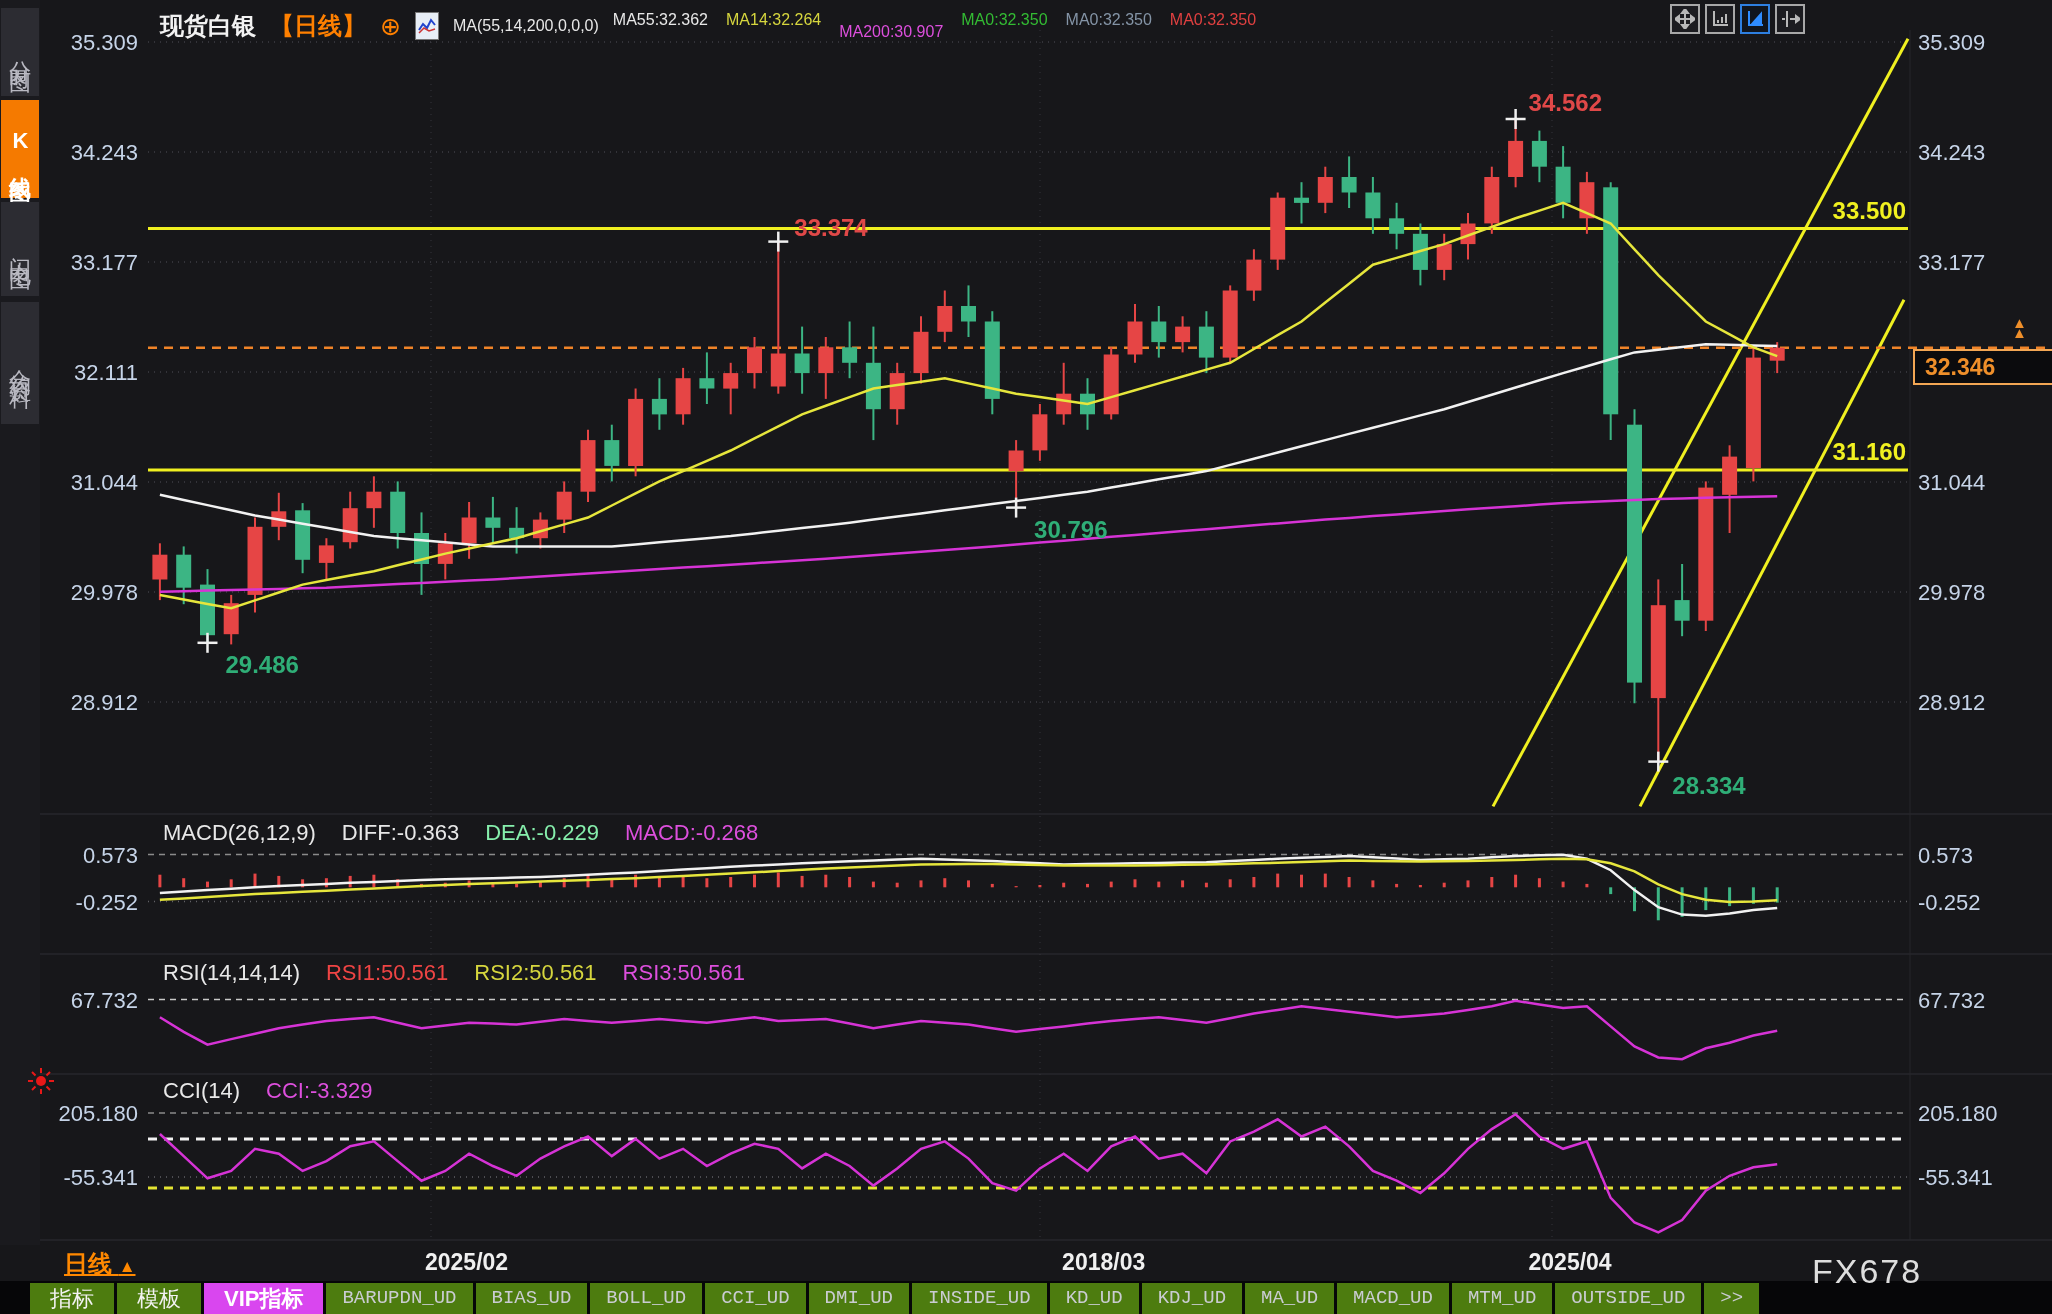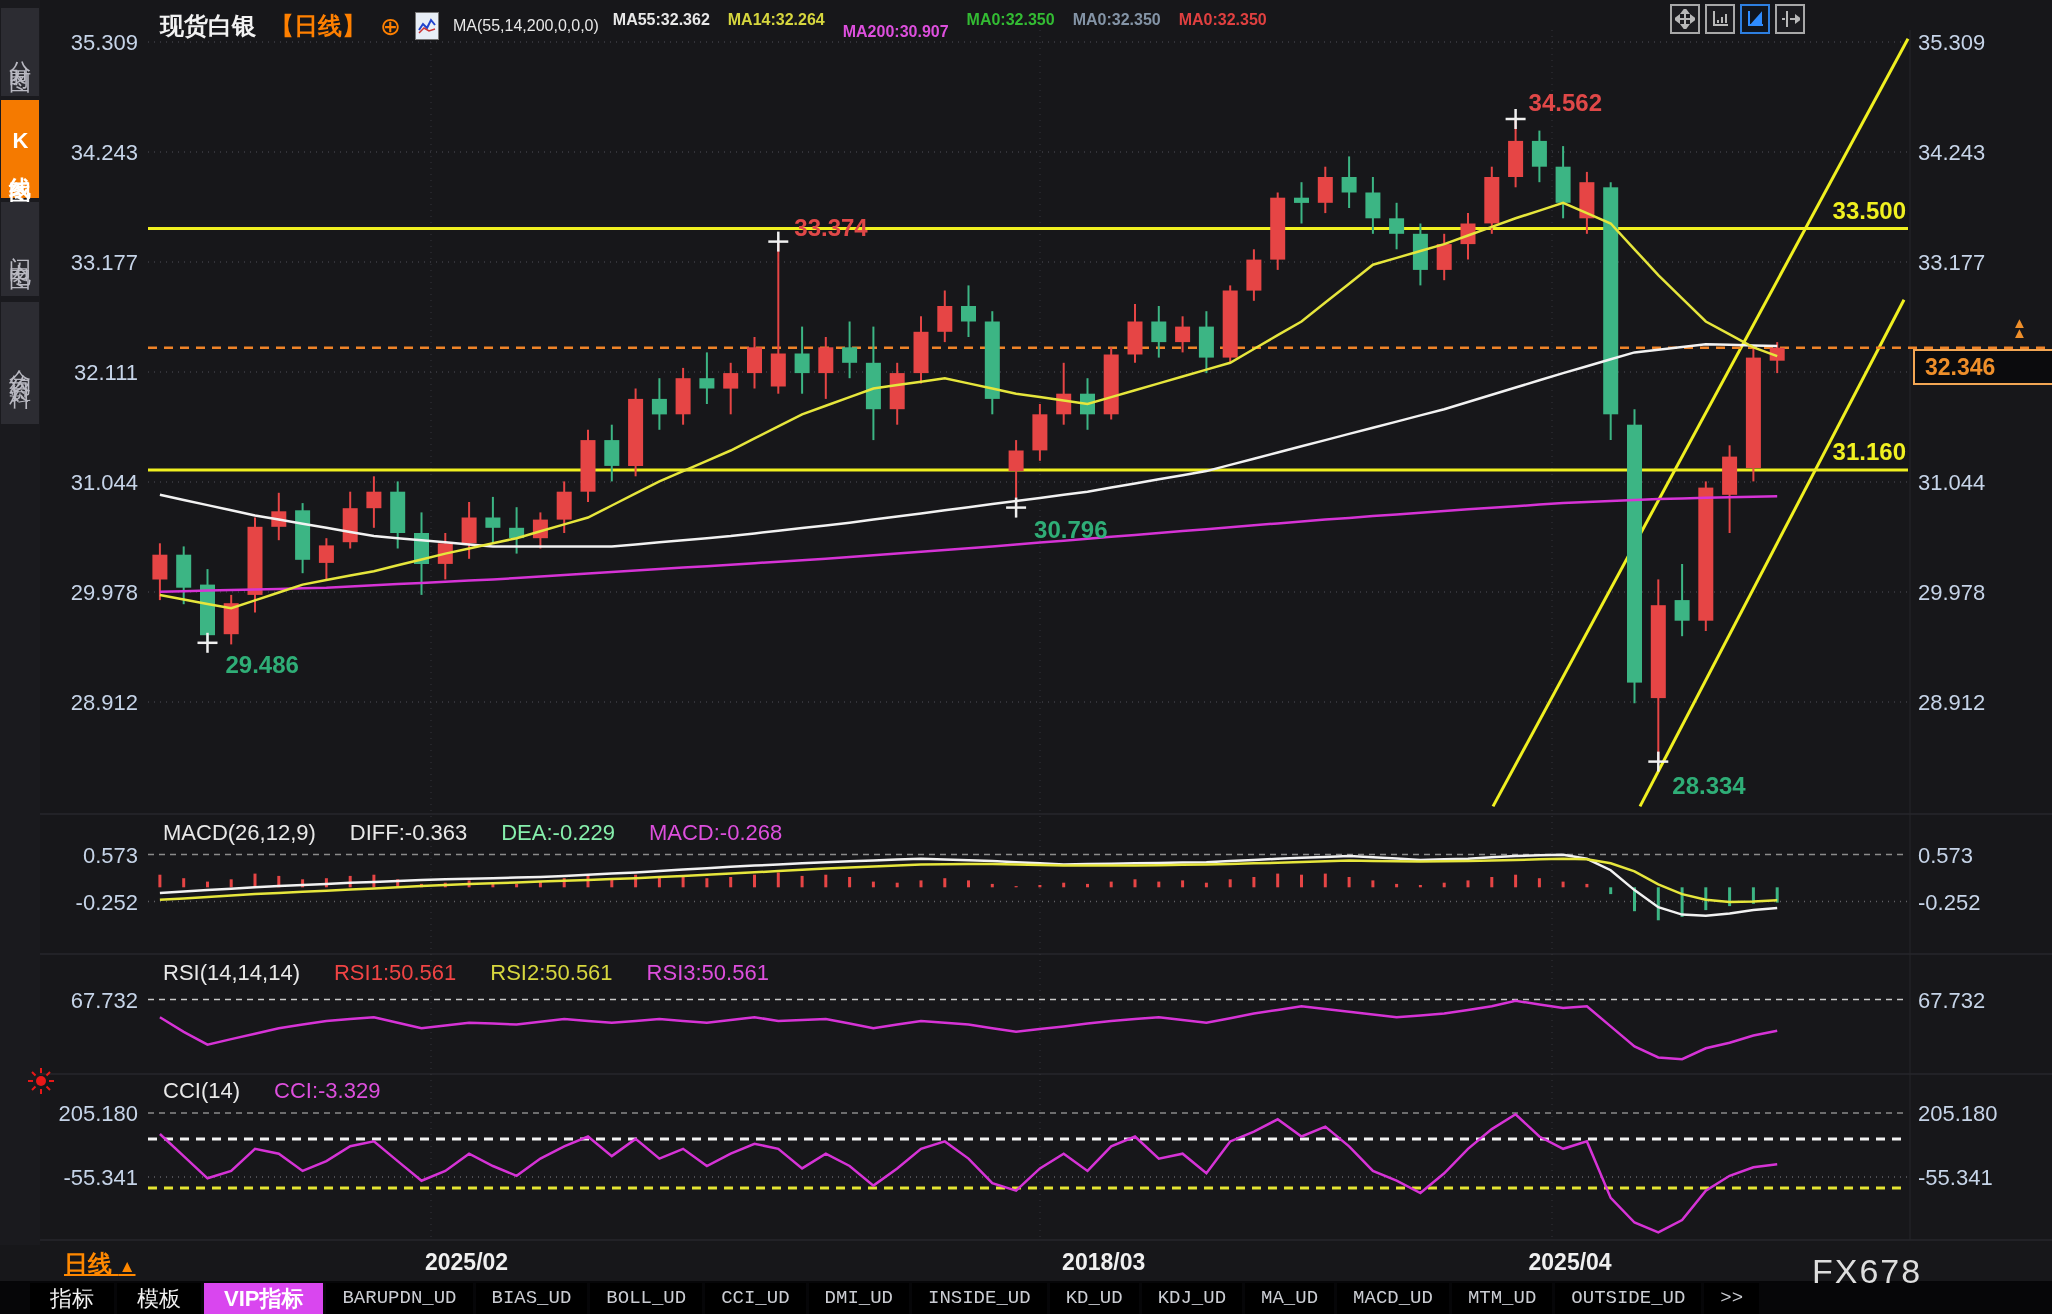--- a/index.html
+++ b/index.html
@@ -19,37 +19,37 @@
   #hdr-plus{color:#ff8000;font-size:25px;line-height:24px;}
   #hdr-chart-ico{width:22px;height:26px;background:#e8eef6;border:1px solid #777;
     display:flex;align-items:center;justify-content:center;}
   .leg{font-size:16px;}
   
   #toolbar{position:absolute;left:1670px;top:4px;display:flex;gap:5px;z-index:6;}
   .tool{width:26px;height:26px;border:2px solid #a8a8a8;background:#1c1c20;display:flex;
         align-items:center;justify-content:center;cursor:pointer;}
   .tool.active{border-color:#2e7fe0;background:#10151d;}
   
-  .panel-legend{position:absolute;left:163px;display:flex;gap:34px;font-size:22px;
+  .panel-legend{position:absolute;left:163px;display:flex;gap:26px;font-size:22px;
                 z-index:6;white-space:nowrap;}
   
   #price-box{position:absolute;left:1913px;top:349px;width:132px;height:32px;background:#0b0b0d;
     border:2px solid #f2a654;color:#ef8f2a;font-size:23px;font-weight:bold;line-height:32px;
     padding-left:10px;z-index:6;}
   #price-arrows{position:absolute;left:2012px;top:318px;color:#ef8f2a;font-size:15px;
     line-height:10px;z-index:7;text-align:center;}
   
   #period-sel{position:absolute;left:64px;top:1248px;color:#ff8800;font-size:24px;
     font-weight:bold;z-index:6;cursor:pointer;text-decoration:underline;}
   .month-label{position:absolute;top:1249px;color:#f0f0f0;font-size:23px;font-weight:bold;
     transform:translateX(-50%);z-index:6;}
   
   #tabbar-bg{position:absolute;left:0;top:1281px;width:2052px;height:33px;background:#060608;z-index:5;}
   #tabbar{position:absolute;left:30px;top:1283px;height:31px;display:flex;gap:3px;z-index:6;}
-  .tab{height:31px;line-height:31px;background:#000000;color:#caccd2;padding:0 16px;
+  .tab{height:31px;line-height:31px;background:#4d7c0f;color:#caccd2;padding:0 16px;
        font-family:"Liberation Mono","DejaVu Sans Mono",monospace;font-size:19px;cursor:pointer;}
   .tab.cn{font-family:"Liberation Sans","DejaVu Sans",sans-serif;font-size:22px;color:#f2f2f2;
           padding:0 20px;}
   .tab.active{background:#d946ef;color:#ffffff;font-weight:bold;}
   #watermark{position:absolute;left:1812px;top:1252px;color:#dedede;font-size:34px;
     letter-spacing:2px;z-index:6;}
   #alarm{position:absolute;left:26px;top:1066px;z-index:6;}
   svg text{font-family:"Liberation Sans","DejaVu Sans",sans-serif;}
 </style>
 </head>
@@ -366,21 +366,21 @@
     <span id="hdr-title">现货白银</span>
     <span id="hdr-period">【日线】</span>
     <span id="hdr-plus">⊕</span>
     <span id="hdr-chart-ico">
       <svg width="18" height="20" viewBox="0 0 18 20">
         <polyline points="1,14 5,8 9,12 13,4 17,9" fill="none" stroke="#2244cc" stroke-width="2"></polyline>
         <polyline points="1,17 6,12 11,15 17,13" fill="none" stroke="#cc3333" stroke-width="1.5"></polyline>
       </svg>
     </span>
     <span class="leg" style="color:#e8e8e8">MA(55,14,200,0,0,0)</span>
-    <span id="ma-legend" style="display:flex;gap:18px;font-weight:bold;">
+    <span id="ma-legend" style="display:flex;gap:18px;">
         <span class="leg" style="color: rgb(232, 232, 232);">MA55:32.362</span>
         <span class="leg" style="color: rgb(214, 214, 62);">MA14:32.264</span>
         <span class="leg" style="color: rgb(221, 79, 221); margin-top: 12px;">MA200:30.907</span>
         <span class="leg" style="color: rgb(51, 187, 51);">MA0:32.350</span>
         <span class="leg" style="color: rgb(132, 148, 166);">MA0:32.350</span>
         <span class="leg" style="color: rgb(224, 64, 64);">MA0:32.350</span>
       </span>
   </div>
 
   <div id="toolbar">

